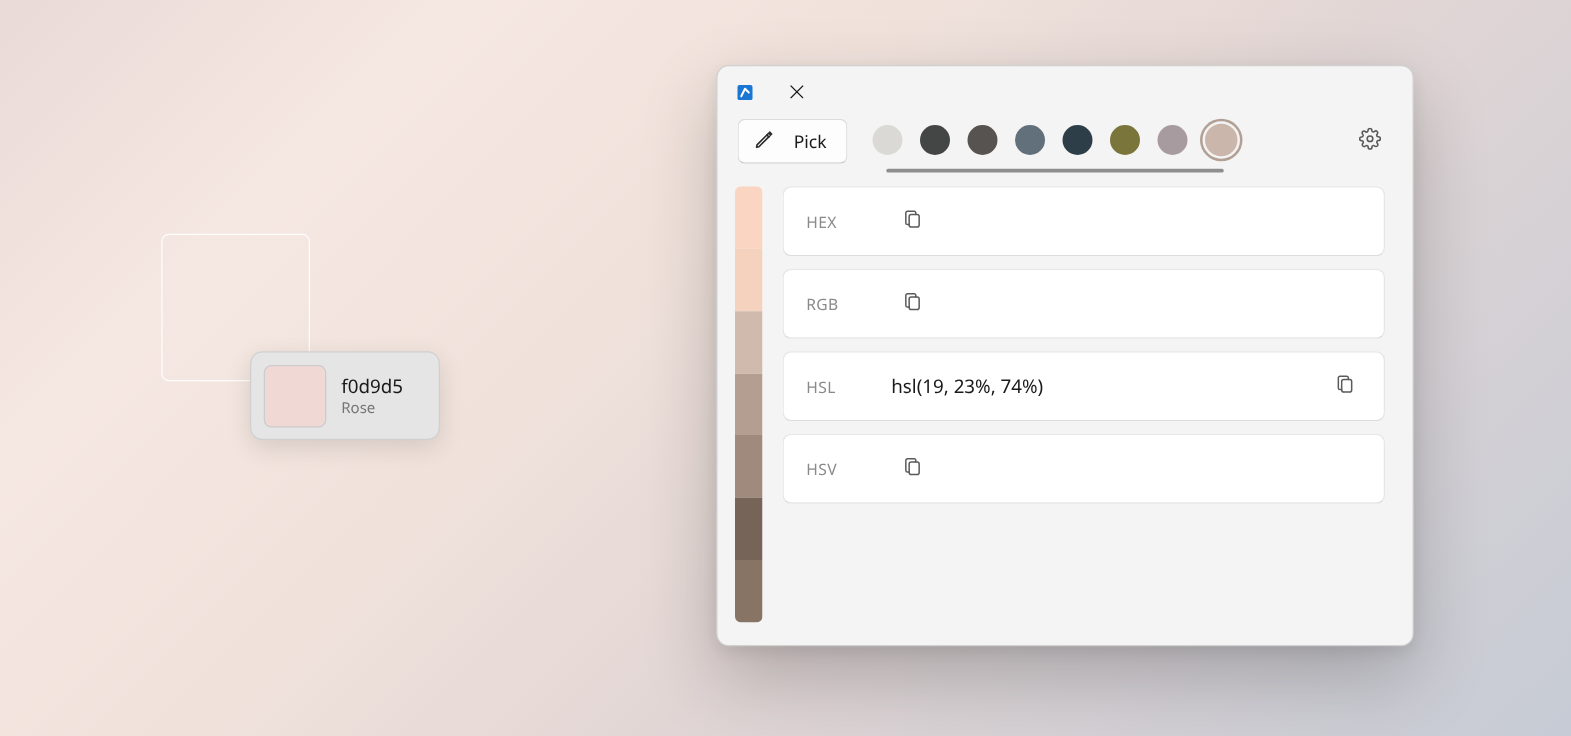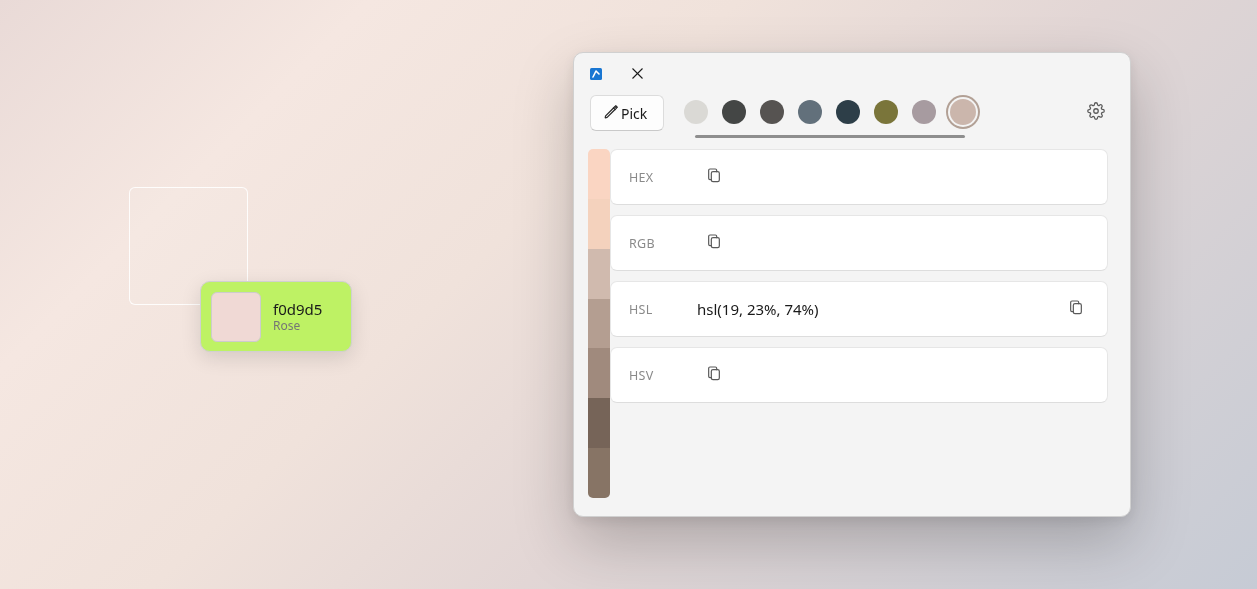--- a/index.html
+++ b/index.html
@@ -22,21 +22,21 @@
       border: 1.5px solid rgba(255,255,255,0.9);
       border-radius: 6px;
       background: rgba(255,255,255,0.05);
     }
     .preview-tooltip {
       position: absolute;
       left: 200px;
       top: 281px;
       width: 152px;
       height: 71px;
-      background: #bef264;
+      background: #e5e5e5;
       border: 1px solid #d0d0d0;
       border-radius: 10px;
       display: flex;
       align-items: center;
       padding: 8px 10px;
       gap: 12px;
       box-shadow: 0 6px 20px rgba(0,0,0,0.12);
     }
     .preview-swatch {
       width: 50px;
@@ -89,21 +89,21 @@
       display: flex;
       align-items: center;
       gap: 10px;
       position: relative;
     }
     .pick-button {
       height: 36px;
       padding: 0 16px 0 12px;
       display: flex;
       align-items: center;
-      gap: 0;
+      gap: 14px;
       background: #fdfdfd;
       border: 1px solid #dcdcdc;
       border-bottom-color: #c9c9c9;
       border-radius: 6px;
       font-size: 14px;
       color: #1a1a1a;
       cursor: default;
     }
     .history-wrap {
       display: flex;
@@ -138,21 +138,21 @@
       margin-left: auto;
       width: 36px; height: 36px;
       display: flex; align-items: center; justify-content: center;
       border-radius: 6px;
       cursor: default;
     }
 
     
     .cp-body {
       display: flex;
-      gap: 0;
+      gap: 16px;
       padding: 4px 22px 18px 14px;
       flex: 1;
       justify-content: center;
     }
     .gradient-strip {
       width: 22px;
       border-radius: 5px;
       overflow: hidden;
       display: flex;
       flex-direction: column;

